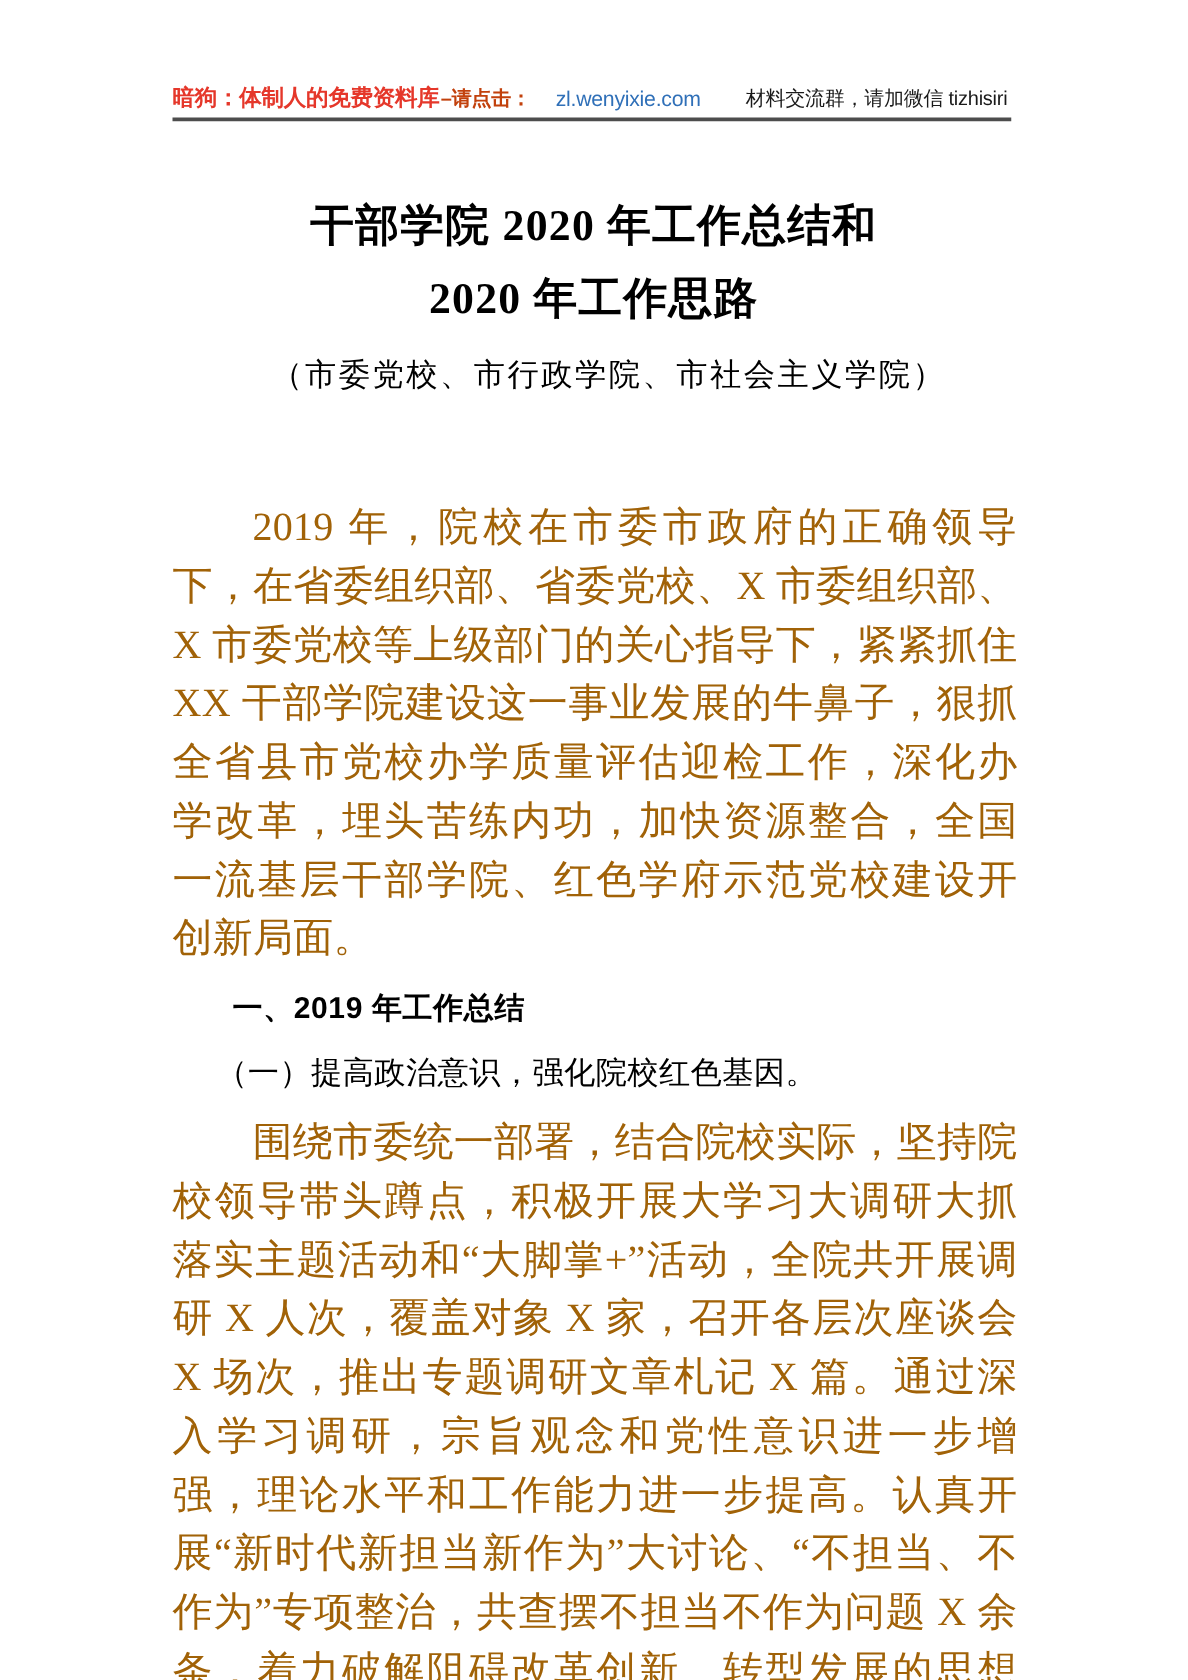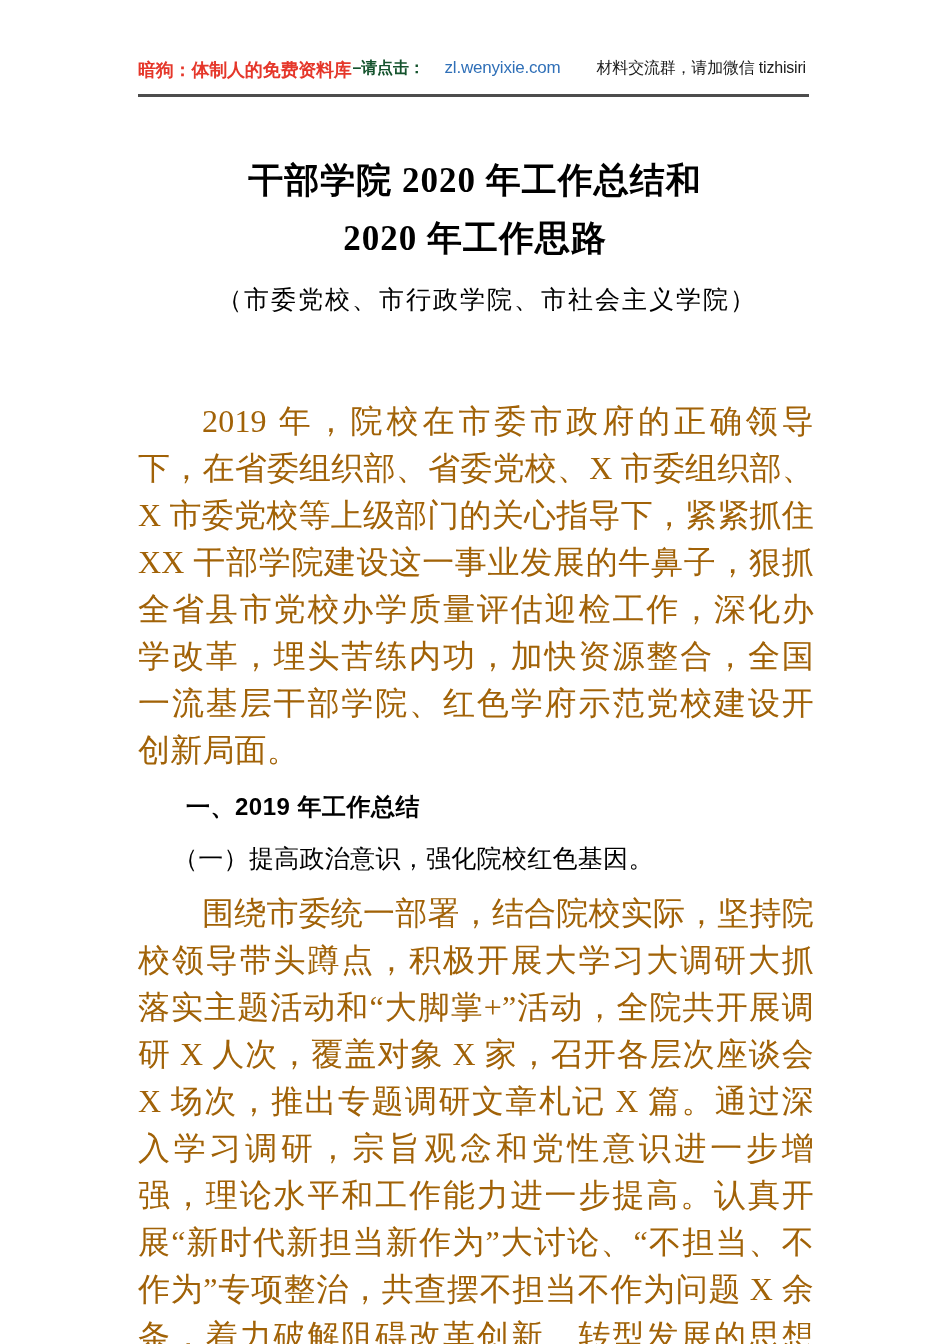--- a/index.html
+++ b/index.html
@@ -25,33 +25,33 @@
   }
 
   
   .promo-banner {
     position: absolute;
     left: 138px;
     top: 58px;
     width: 672px;
     height: 32px;
     display: flex;
-    align-items: flex-start;
+    align-items: flex-end;
     white-space: nowrap;
     font-family: "Liberation Sans", "DejaVu Sans", sans-serif;
     font-size: 17px;
     letter-spacing: -0.2px;
   }
   .promo-brand {
     color: #e5372a;
     font-weight: 700;
     font-size: 18px;
   }
   .promo-cta {
-    color: #14532d;
+    color: #c2410c;
     font-weight: 700;
     font-size: 16px;
     margin-left: 1px;
   }
   .promo-link {
     color: #3070b8;
     font-size: 17px;
     font-weight: 400;
     text-decoration: none;
     margin-left: 20px;

